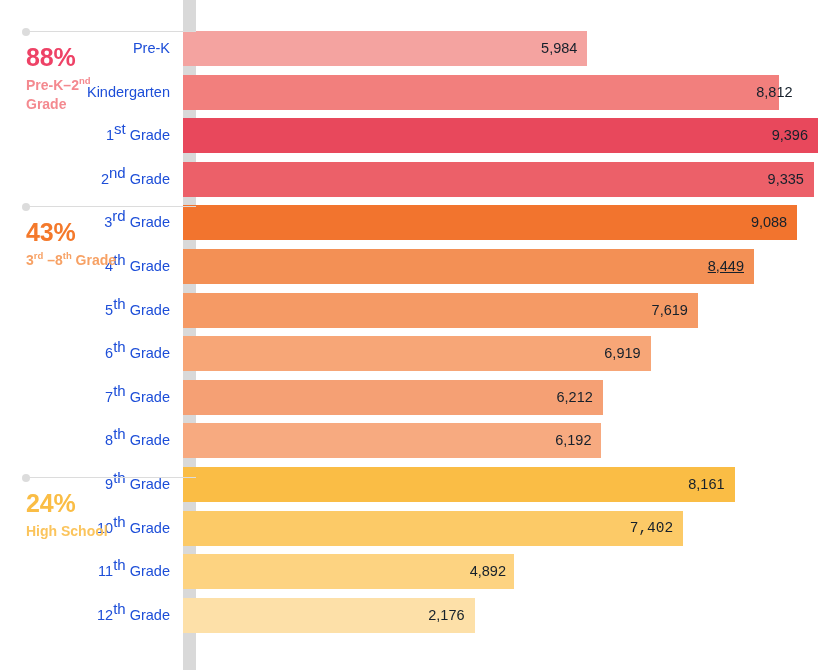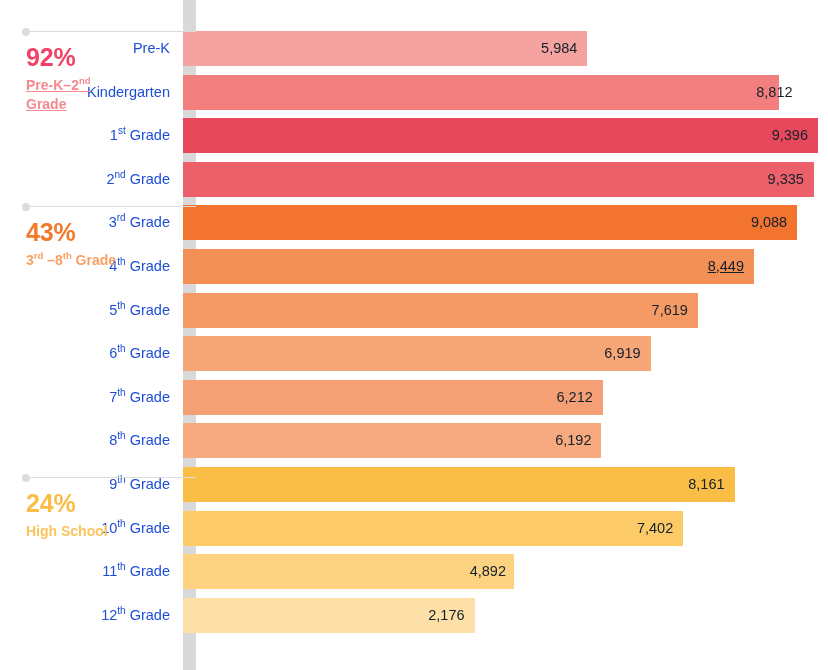--- a/index.html
+++ b/index.html
@@ -76,21 +76,21 @@
     left:0;
     width:170px;
     height:35px;
     line-height:35px;
     text-align:right;
     font-size:14.5px;
     color:#1d4ed8;
     white-space:nowrap;
   }
   .row-label sup{
-    font-size:10px;
+    font-size:15px;
     vertical-align:super;
     line-height:0;
   }
   .bar{
     position:absolute;
     left:183px;
     top:0;
     height:35px;
     z-index:2;
   }
@@ -118,22 +118,22 @@
       </div>
       <div class="divider" style="top: 206px; width: 170px; background: rgb(220, 220, 220);">
         <span class="dot" style="background: rgb(220, 220, 220);"></span>
       </div>
       <div class="divider" style="top: 477px; width: 170px; background: rgb(220, 220, 220);">
         <span class="dot" style="background: rgb(220, 220, 220);"></span>
       </div>
     </div>
   <div id="legends">
       <div class="group-legend" style="top: 44px;">
-        <div class="group-pct" style="color: rgb(238, 66, 102);">92%</div>
-        <div class="group-name" style="color: rgb(244, 137, 143); text-decoration: underline;"><span>Pre-K–2</span><sup>nd</sup><span> Grade</span></div>
+        <div class="group-pct" style="color: rgb(238, 66, 102);">88%</div>
+        <div class="group-name" style="color: rgb(244, 137, 143);"><span>Pre-K–2</span><sup>nd</sup><span> Grade</span></div>
       </div>
       <div class="group-legend" style="top: 219px;">
         <div class="group-pct" style="color: rgb(244, 121, 43);">43%</div>
         <div class="group-name" style="color: rgb(247, 161, 100);"><span>3</span><sup>rd</sup><span> –8</span><sup>th</sup><span> Grade</span></div>
       </div>
       <div class="group-legend" style="top: 490px;">
         <div class="group-pct" style="color: rgb(250, 189, 69);">24%</div>
         <div class="group-name" style="color: rgb(251, 196, 92);"><span>High School</span></div>
       </div>
     </div>
@@ -189,21 +189,21 @@
         <div class="bar-value" style="left: 591.467px; transform: translateX(-100%);">6,192</div>
       </div>
       <div class="row" style="top: 467px;">
         <div class="row-label"><span>9</span><sup>th</sup><span> Grade</span></div>
         <div class="bar" style="width: 551.536px; background: rgb(250, 189, 69);"></div>
         <div class="bar-value" style="left: 724.536px; transform: translateX(-100%);">8,161</div>
       </div>
       <div class="row" style="top: 510.6px;">
         <div class="row-label"><span>10</span><sup>th</sup><span> Grade</span></div>
         <div class="bar" style="width: 500.242px; background: rgb(252, 202, 103);"></div>
-        <div class="bar-value" style="left: 673.242px; transform: translateX(-100%);">7,402</div>
+        <div class="bar-value" style="left: 673.242px; transform: translateX(-100%); font-family: Liberation Mono, monospace;">7,402</div>
       </div>
       <div class="row" style="top: 554.2px;">
         <div class="row-label"><span>11</span><sup>th</sup><span> Grade</span></div>
         <div class="bar" style="width: 330.611px; background: rgb(253, 211, 129);"></div>
         <div class="bar-value" style="left: 506px; transform: translateX(-100%);">4,892</div>
       </div>
       <div class="row" style="top: 597.8px;">
         <div class="row-label"><span>12</span><sup>th</sup><span> Grade</span></div>
         <div class="bar" style="width: 291.549px; background: rgb(253, 224, 168);"></div>
         <div class="bar-value" style="left: 464.549px; transform: translateX(-100%);">2,176</div>

